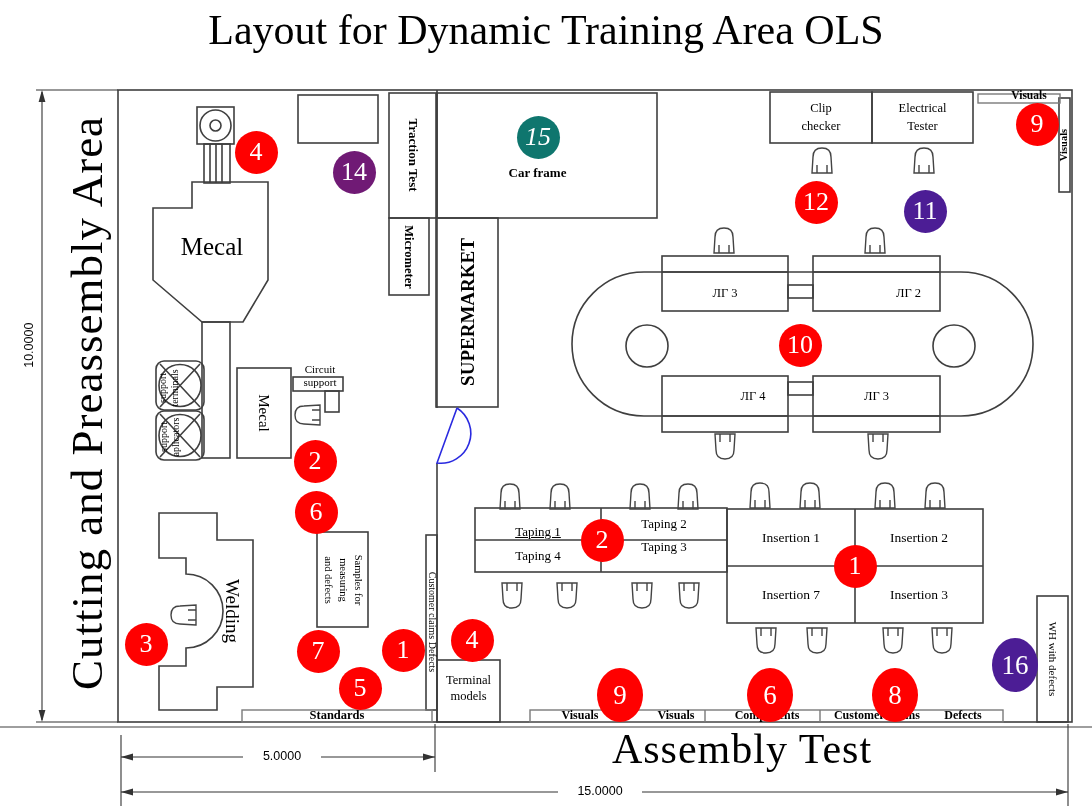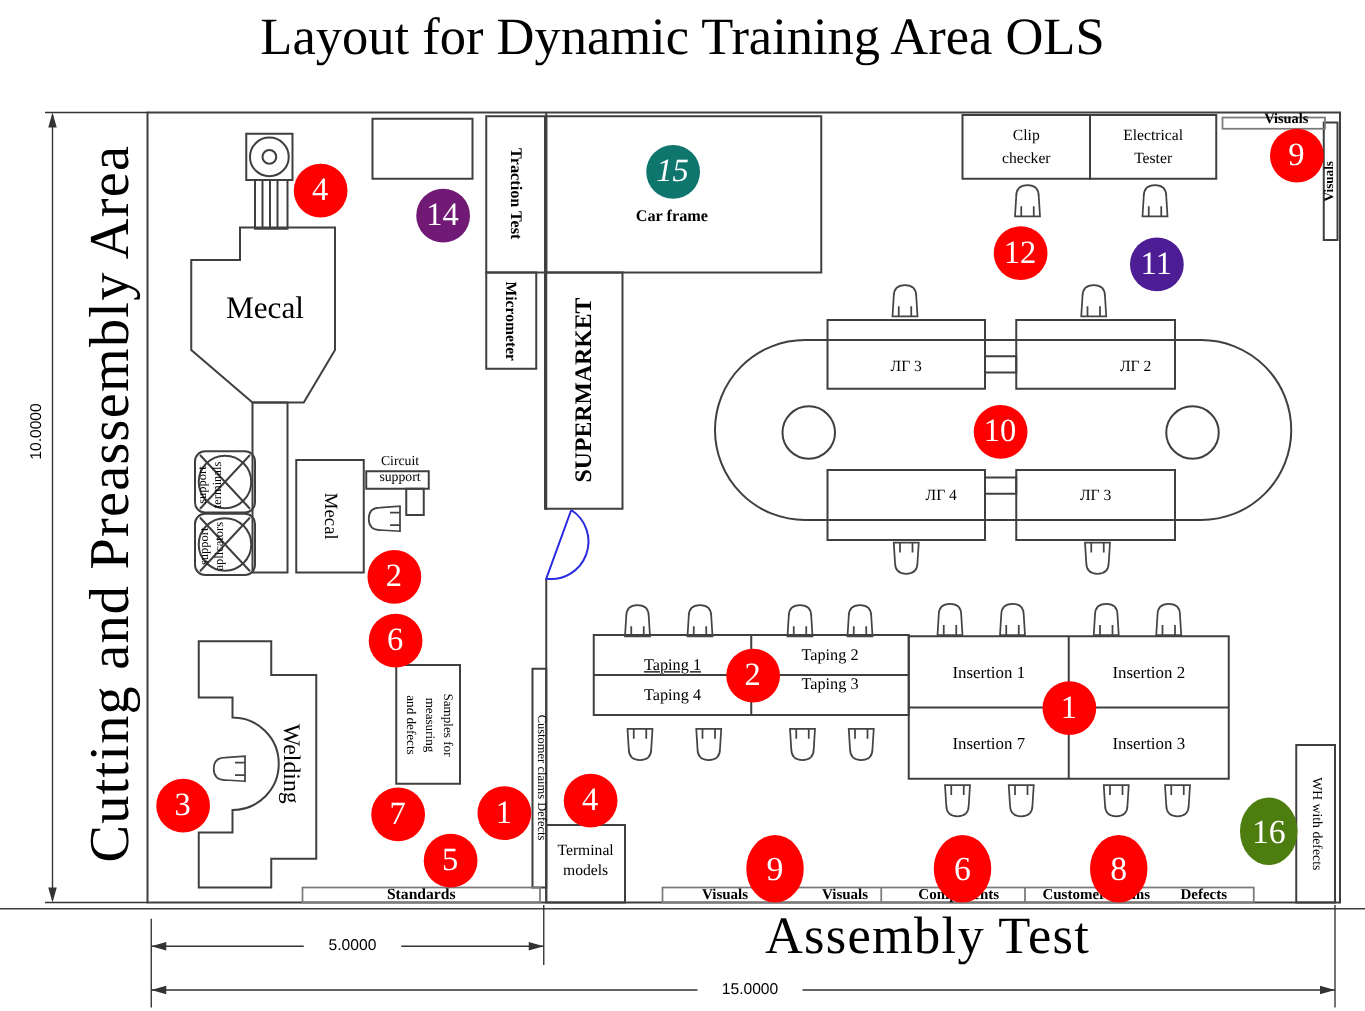--- a/index.html
+++ b/index.html
@@ -289,15 +289,15 @@
       <div class="marker" style="background: rgb(255, 0, 0); left: 124.5px; top: 622.5px;">3</div>
       <div class="marker" style="background: rgb(255, 0, 0); left: 296.5px; top: 629.5px;">7</div>
       <div class="marker" style="background: rgb(255, 0, 0); left: 381.5px; top: 628.5px;">1</div>
       <div class="marker" style="background: rgb(255, 0, 0); left: 338.5px; top: 666.5px;">5</div>
       <div class="marker" style="background: rgb(255, 0, 0); left: 450.5px; top: 618.5px;">4</div>
       <div class="marker" style="background: rgb(255, 0, 0); left: 580.5px; top: 518.5px;">2</div>
       <div class="marker" style="background: rgb(255, 0, 0); left: 833.5px; top: 544.5px;">1</div>
       <div class="marker tall" style="background: rgb(255, 0, 0); left: 597px; top: 668px;">9</div>
       <div class="marker tall" style="background: rgb(255, 0, 0); left: 747px; top: 668px;">6</div>
       <div class="marker tall" style="background: rgb(255, 0, 0); left: 872px; top: 668px;">8</div>
-      <div class="marker tall" style="background: #4d7c0f; left: 992px; top: 638px;">16</div>
+      <div class="marker tall" style="background: #4c1d95; left: 992px; top: 638px;">16</div>
     </div>
 </div>
 
 </body></html>

